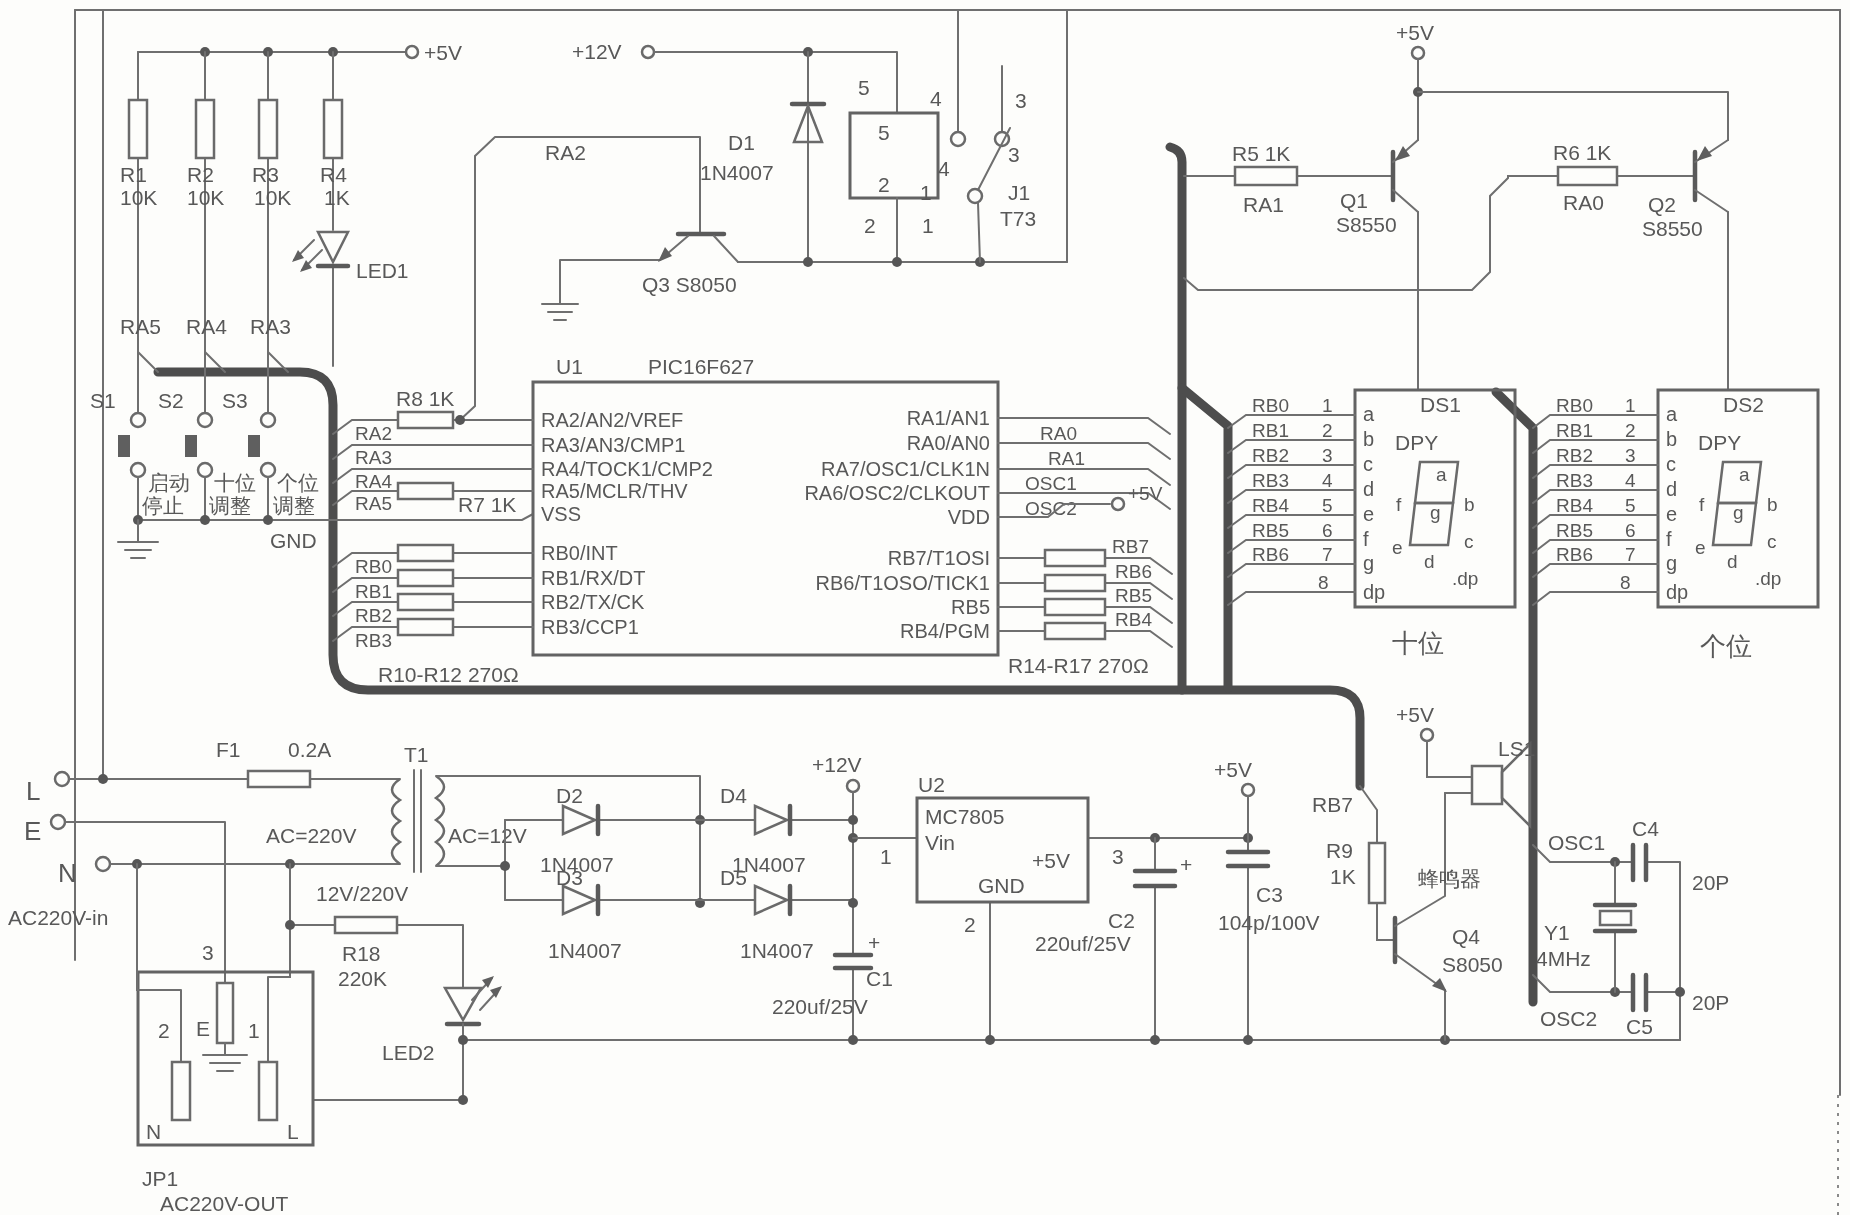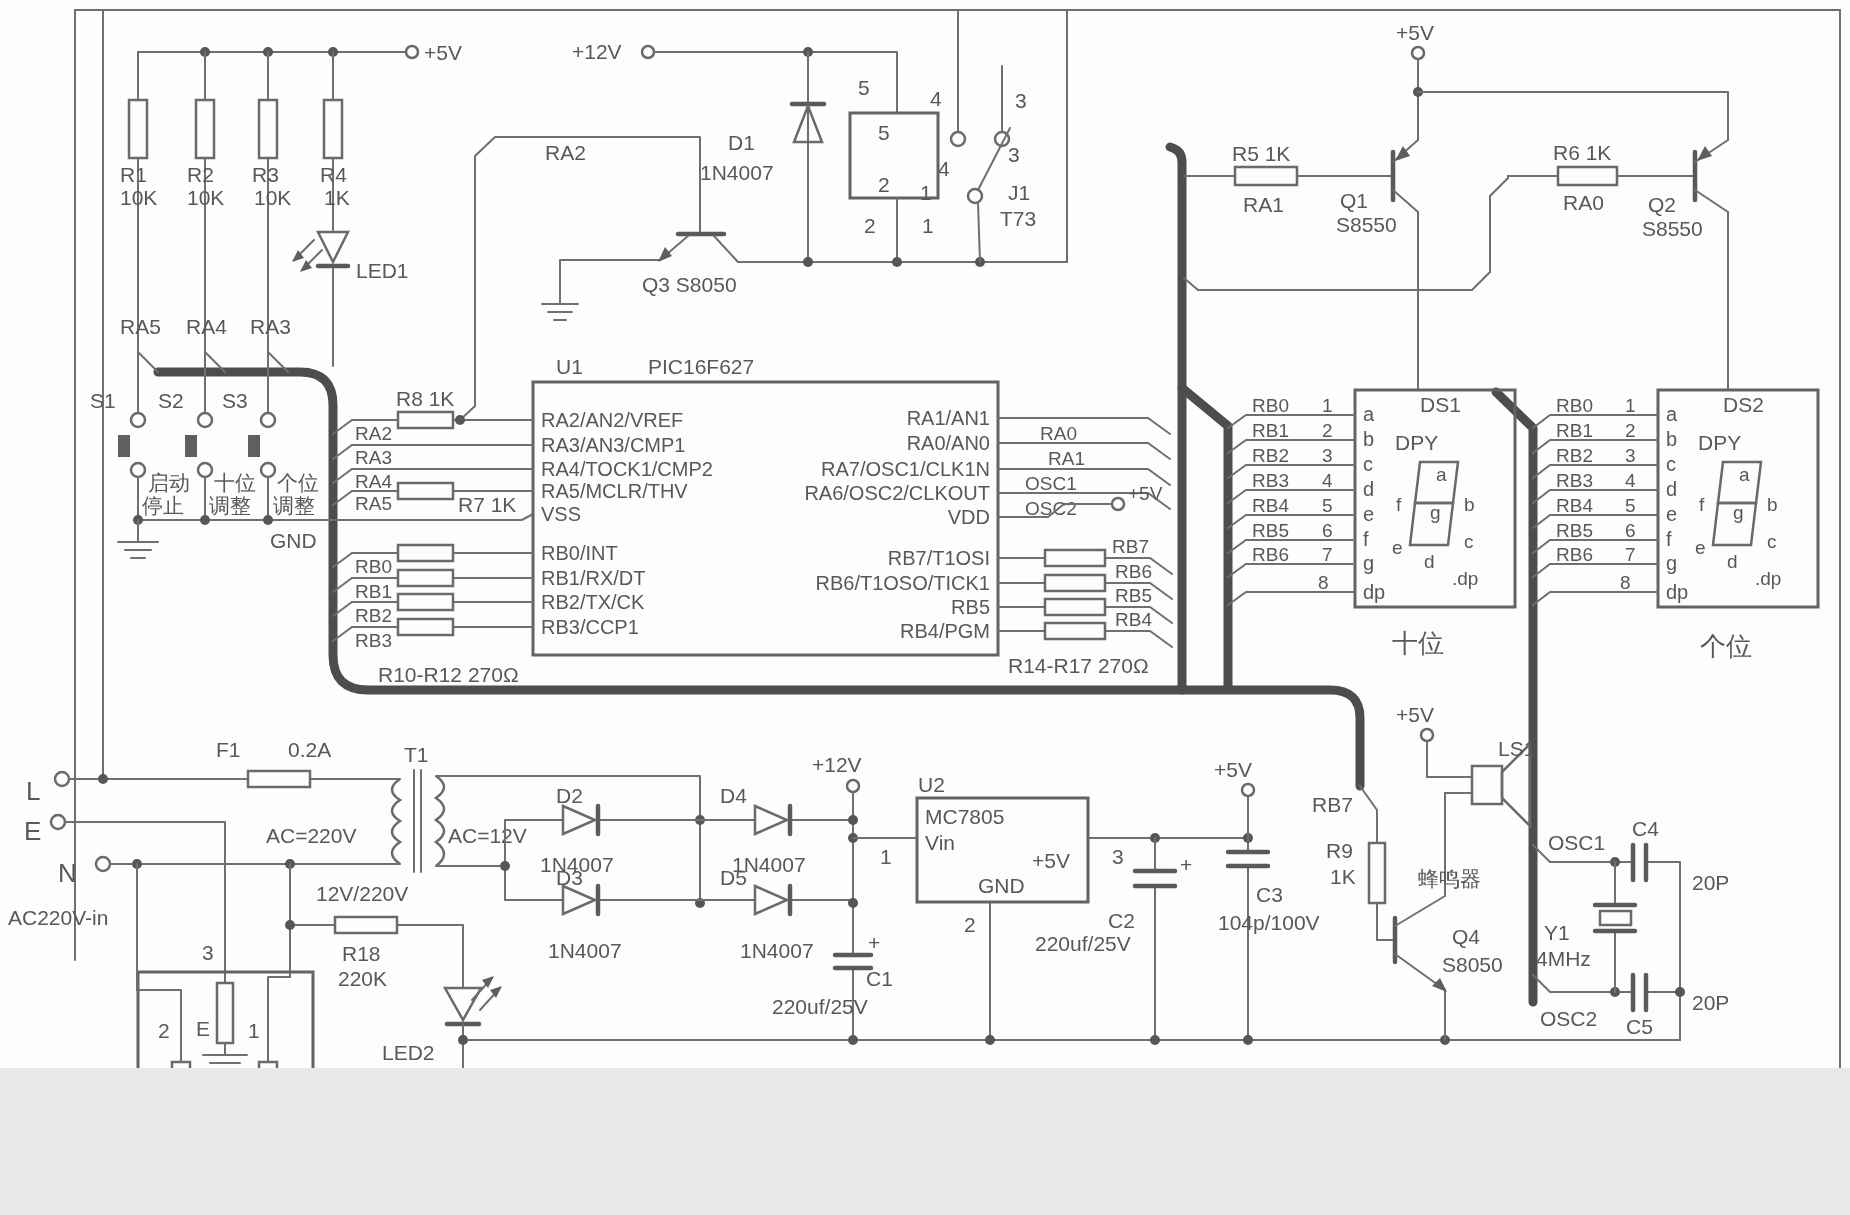--- a/index.html
+++ b/index.html
@@ -1,16 +1,16 @@
 <!DOCTYPE html>
 <html><head>
 <meta charset="utf-8">
 <style>
   html,body{margin:0;padding:0;background:#e8e8e6;}
-  .page{width:1850px;height:1068px;background:#fdfdfb;position:relative;overflow:hidden;text-align:center;}
+  .page{width:1850px;height:1215px;background:#fdfdfb;position:relative;overflow:hidden;text-align:center;}
   svg{display:block;}
   .w{stroke:#6f6f6f;stroke-width:2;fill:none;stroke-linecap:round;}
   .bus{stroke:#4d4d4d;stroke-width:9;fill:none;stroke-linejoin:round;stroke-linecap:round;}
   .cmp{stroke:#6a6a6a;stroke-width:2.5;fill:none;}
   .cmpf{fill:#5f5f5f;stroke:none;}
   .box{stroke:#636363;stroke-width:3;fill:none;}
   .dot{fill:#565656;stroke:none;}
   .term{fill:#fdfdfb;stroke:#6a6a6a;stroke-width:2.5;}
   .bar{stroke:#5a5a5a;stroke-width:4.5;fill:none;stroke-linecap:round;}
   text{font-family:"Liberation Sans","DejaVu Sans",sans-serif;fill:#585858;}

